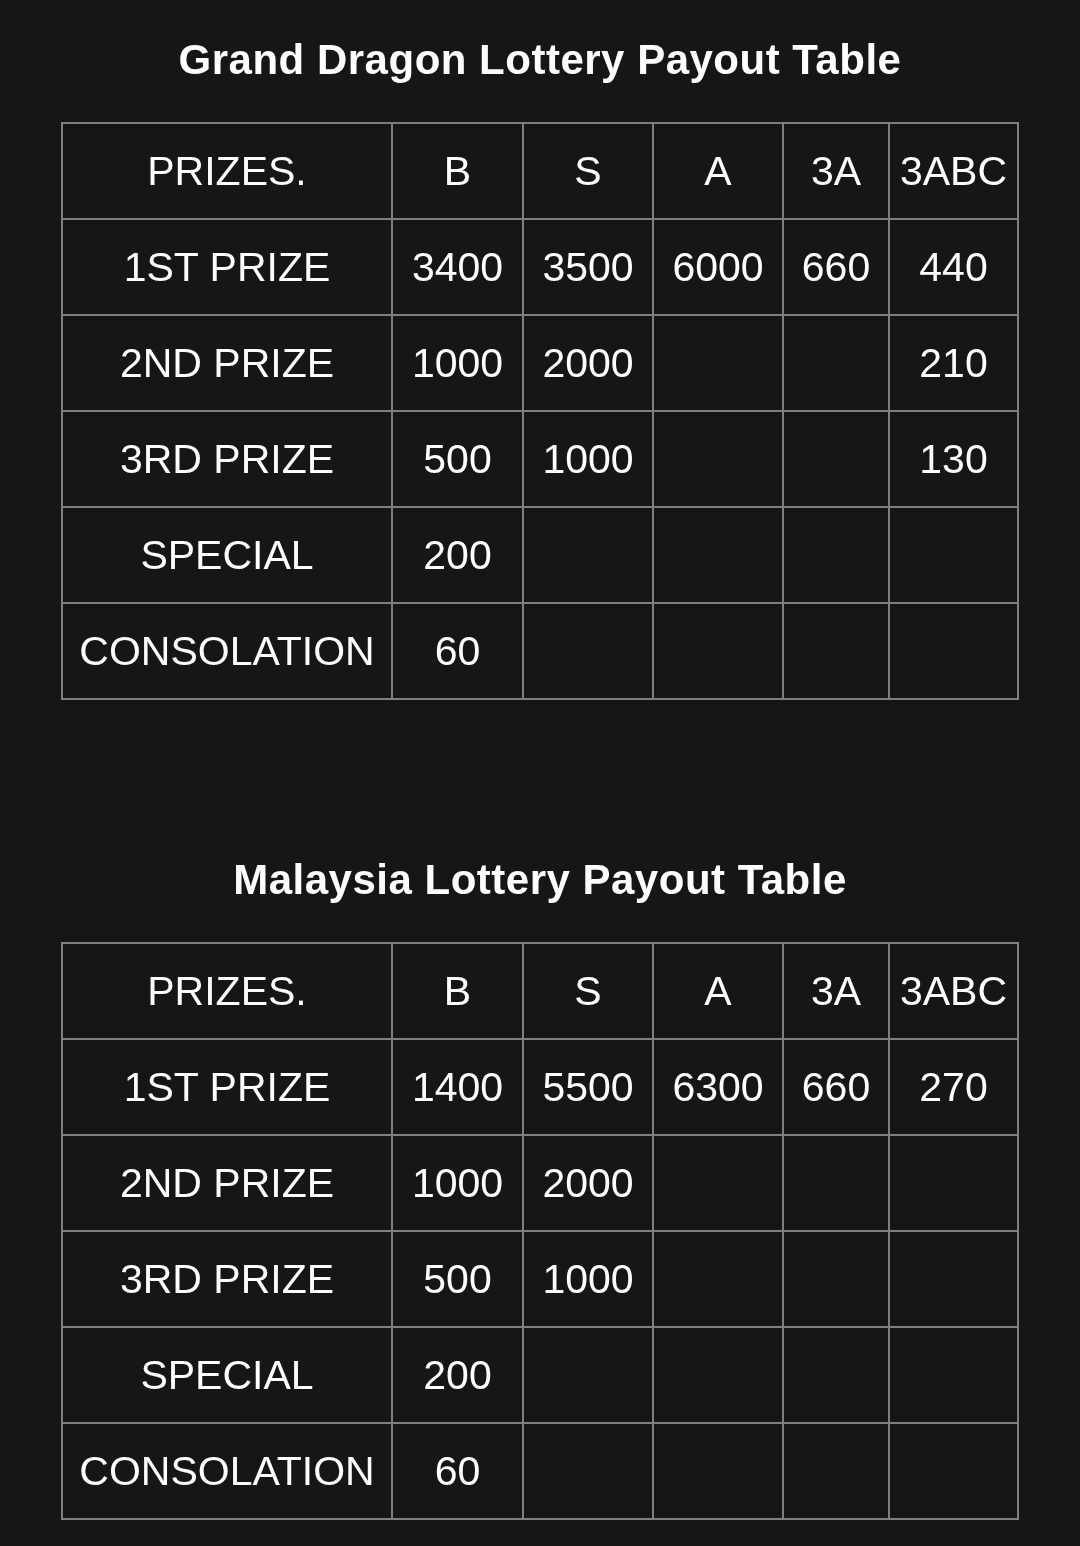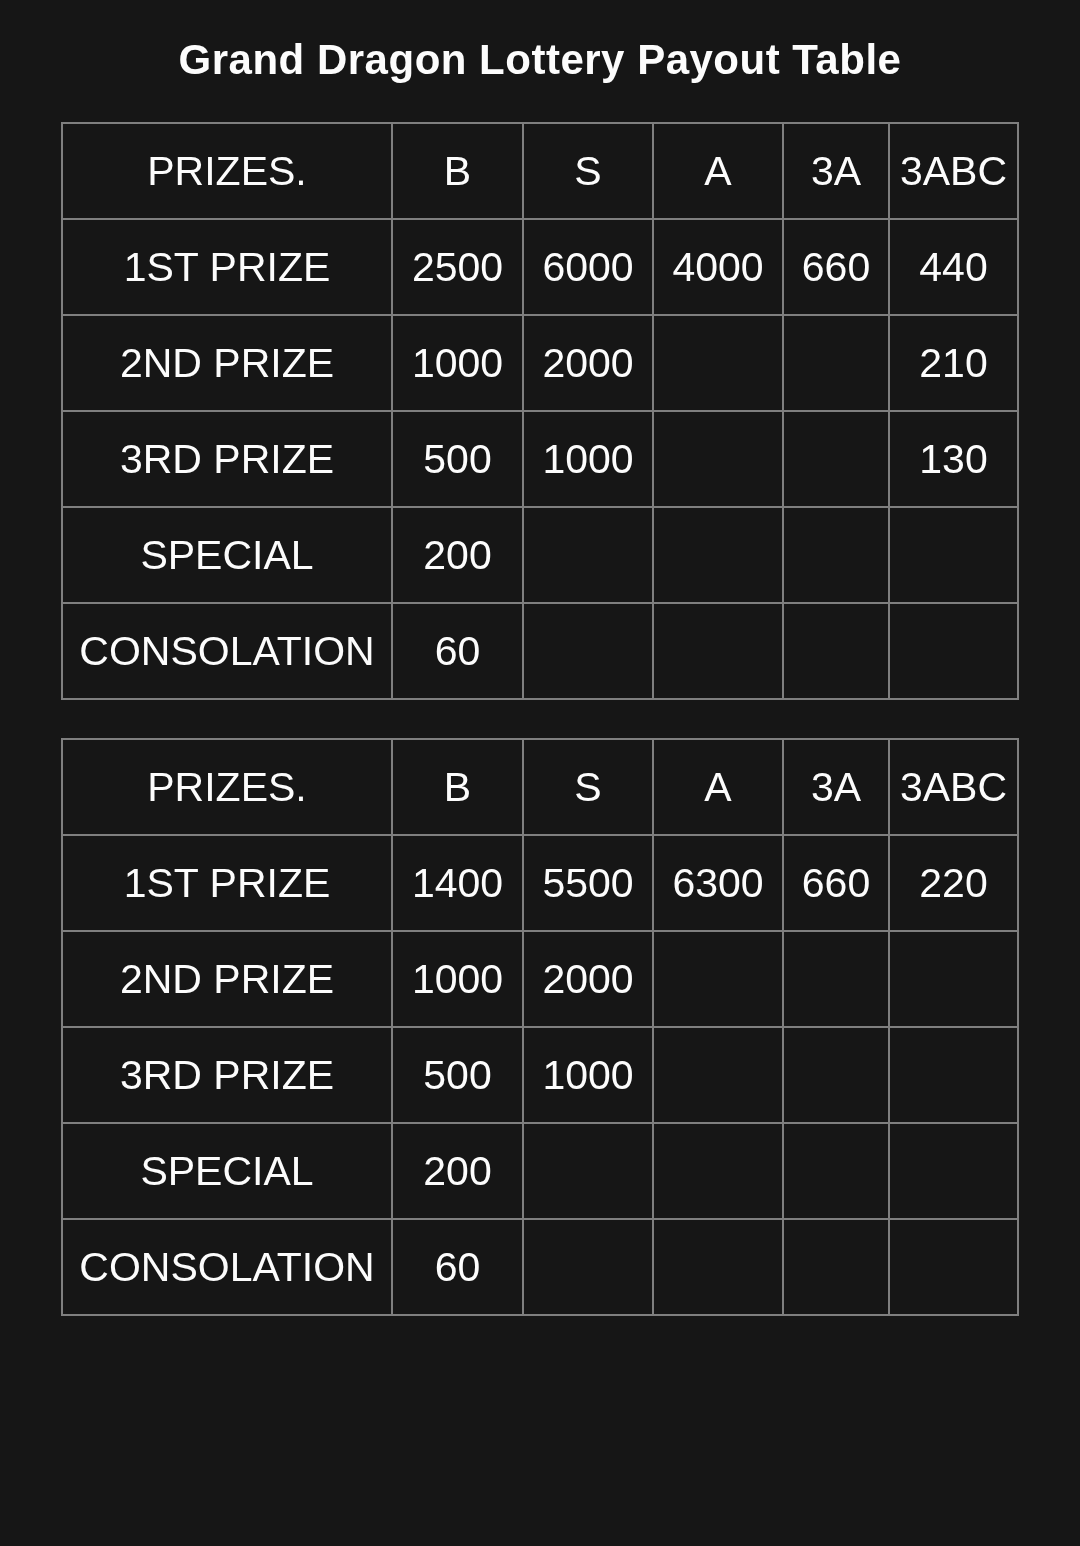--- a/index.html
+++ b/index.html
@@ -74,23 +74,23 @@
       <tr>
         <th>PRIZES.</th>
         <th>B</th>
         <th>S</th>
         <th>A</th>
         <th>3A</th>
         <th>3ABC</th>
       </tr>
       <tr>
         <td>1ST PRIZE</td>
-        <td>2500</td>
+        <td>3400</td>
+        <td>3500</td>
         <td>6000</td>
-        <td>4000</td>
         <td>660</td>
         <td>440</td>
       </tr>
       <tr>
         <td>2ND PRIZE</td>
         <td>1000</td>
         <td>2000</td>
         <td></td>
         <td></td>
         <td>210</td>
@@ -115,20 +115,21 @@
         <td>CONSOLATION</td>
         <td>60</td>
         <td></td>
         <td></td>
         <td></td>
         <td></td>
       </tr>
     </tbody>
   </table>
 
+  <h1 class="table-title title-2">Malaysia Lottery Payout Table</h1>
 
   <table class="payout">
     <colgroup>
       <col class="c-label">
         <col class="c-b">
         <col class="c-s">
       <col class="c-a">
         <col class="c-3a">
         <col class="c-3abc">
     </colgroup>
@@ -140,21 +141,21 @@
         <th>A</th>
         <th>3A</th>
         <th>3ABC</th>
       </tr>
       <tr>
         <td>1ST PRIZE</td>
         <td>1400</td>
         <td>5500</td>
         <td>6300</td>
         <td>660</td>
-        <td>220</td>
+        <td>270</td>
       </tr>
       <tr>
         <td>2ND PRIZE</td>
         <td>1000</td>
         <td>2000</td>
         <td></td>
         <td></td>
         <td></td>
       </tr>
       <tr>

